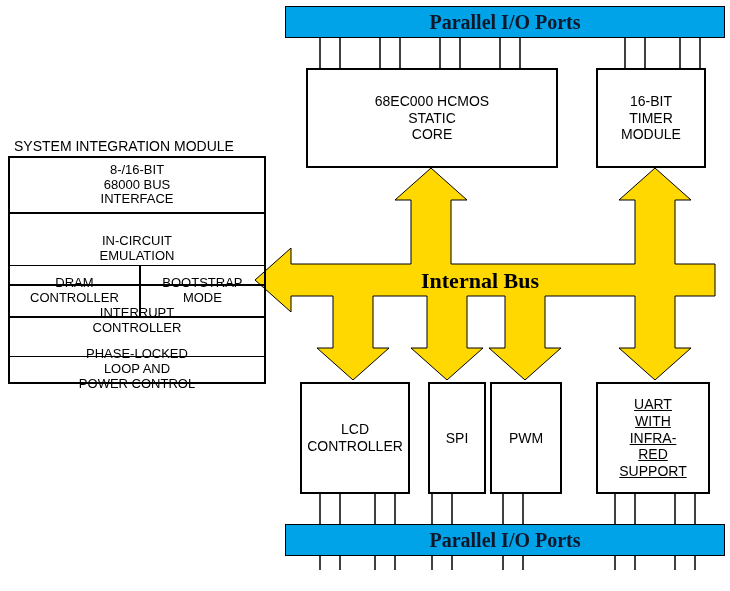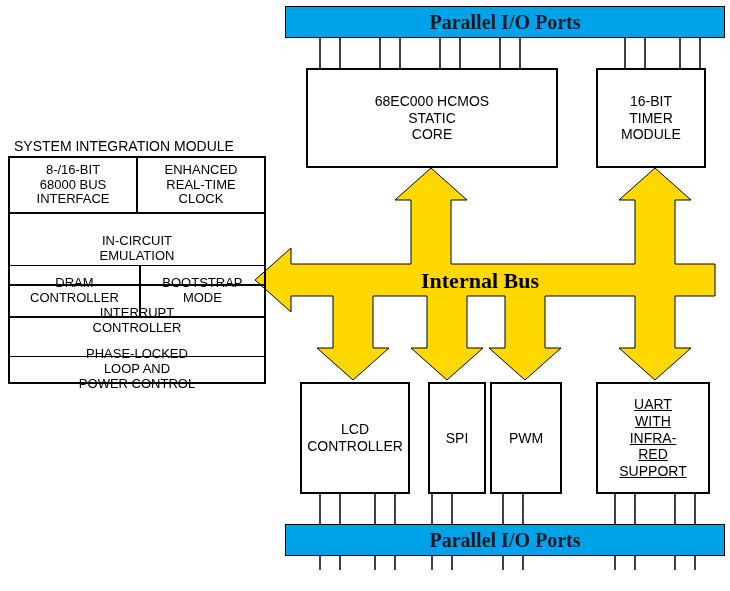--- a/index.html
+++ b/index.html
@@ -172,25 +172,20 @@
 <div class="abs sim-title" style="left:14px; top:138px;">
   <span>SYSTEM INTEGRATION MODULE</span>
 </div>
 <div class="abs" style="left:8px; top:156px; width:258px; border:1px solid #000;">
   <div style="display:flex; height:56px;">
     <div class="sim-cell" style="flex:1;">
         <span style="white-space:pre-line;">8-/16-BIT
 68000 BUS
 INTERFACE</span>
       </div>
-    <div class="sim-cell" style="flex:1;">
-        <span style="white-space:pre-line;">ENHANCED
-REAL-TIME
-CLOCK</span>
-      </div>
   </div>
   <div style="display:flex; height:52px;flex-direction:column;">
     <div class="sim-cell" style="flex:1;">
         <span style="white-space:pre-line;">IN-CIRCUIT
 EMULATION</span>
       </div>
     <div class="sim-cell" style="flex:1;">
         <span style="white-space:pre-line;">INTERRUPT
 CONTROLLER</span>
       </div>

